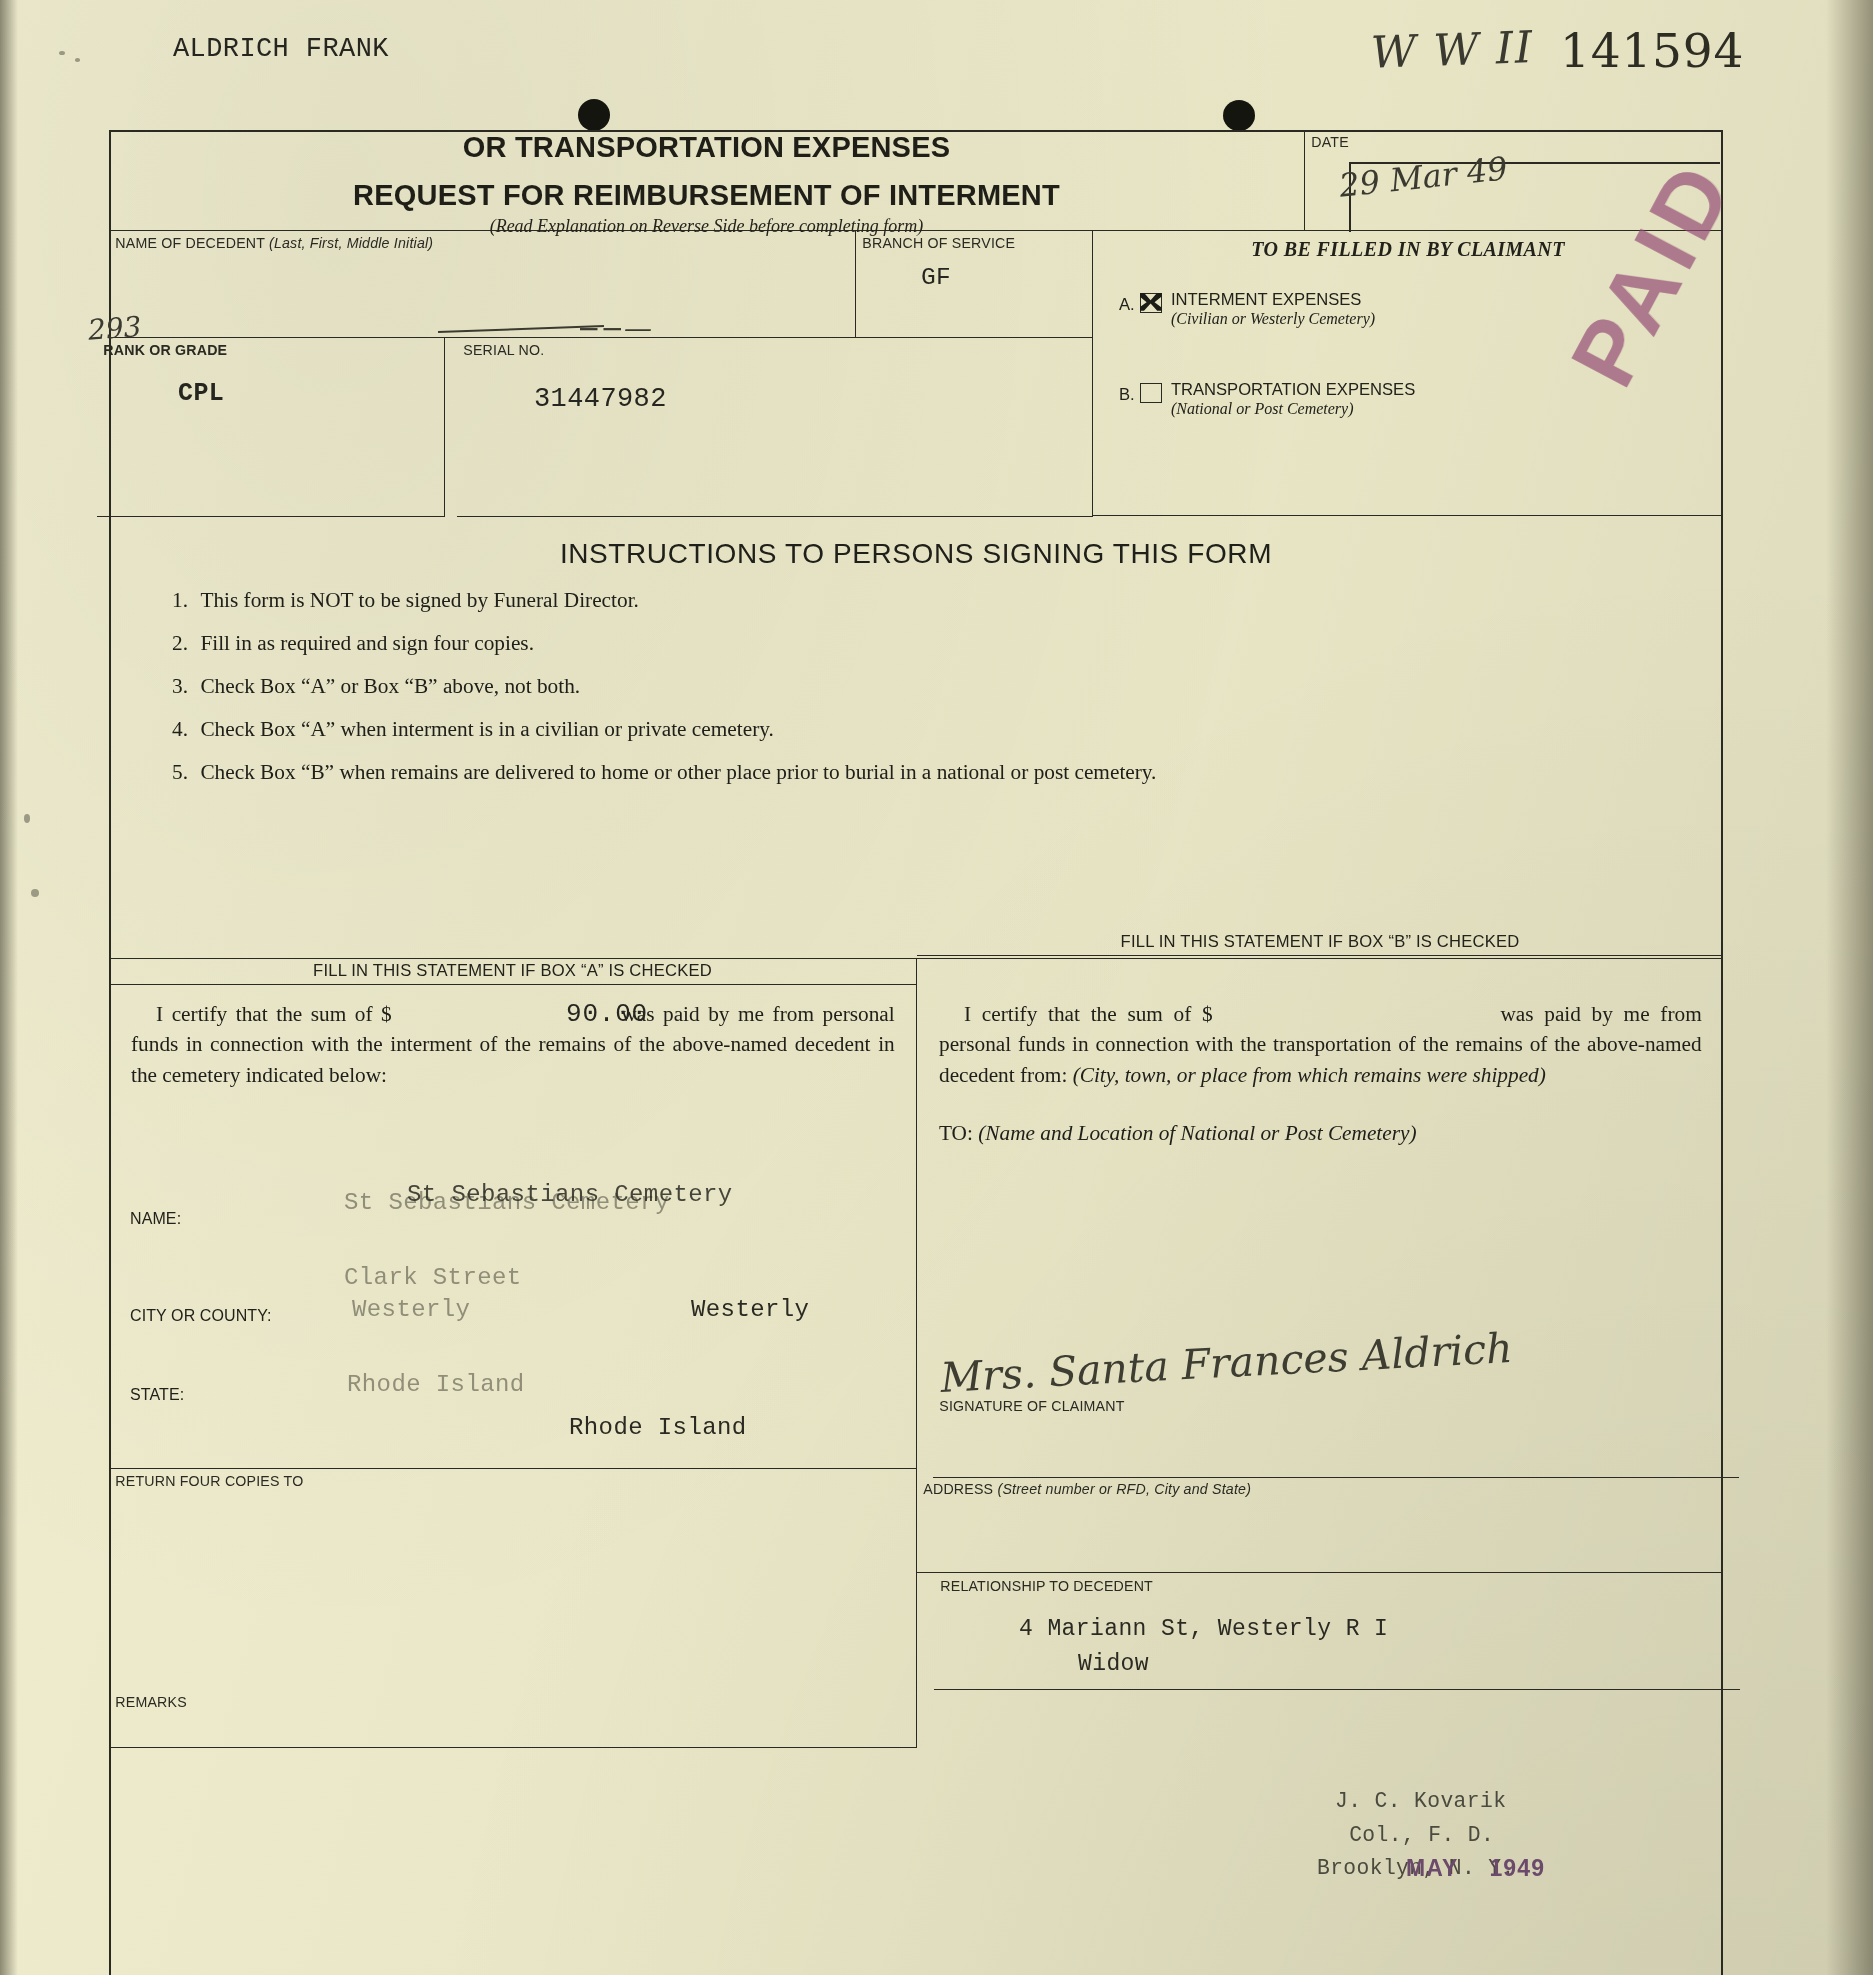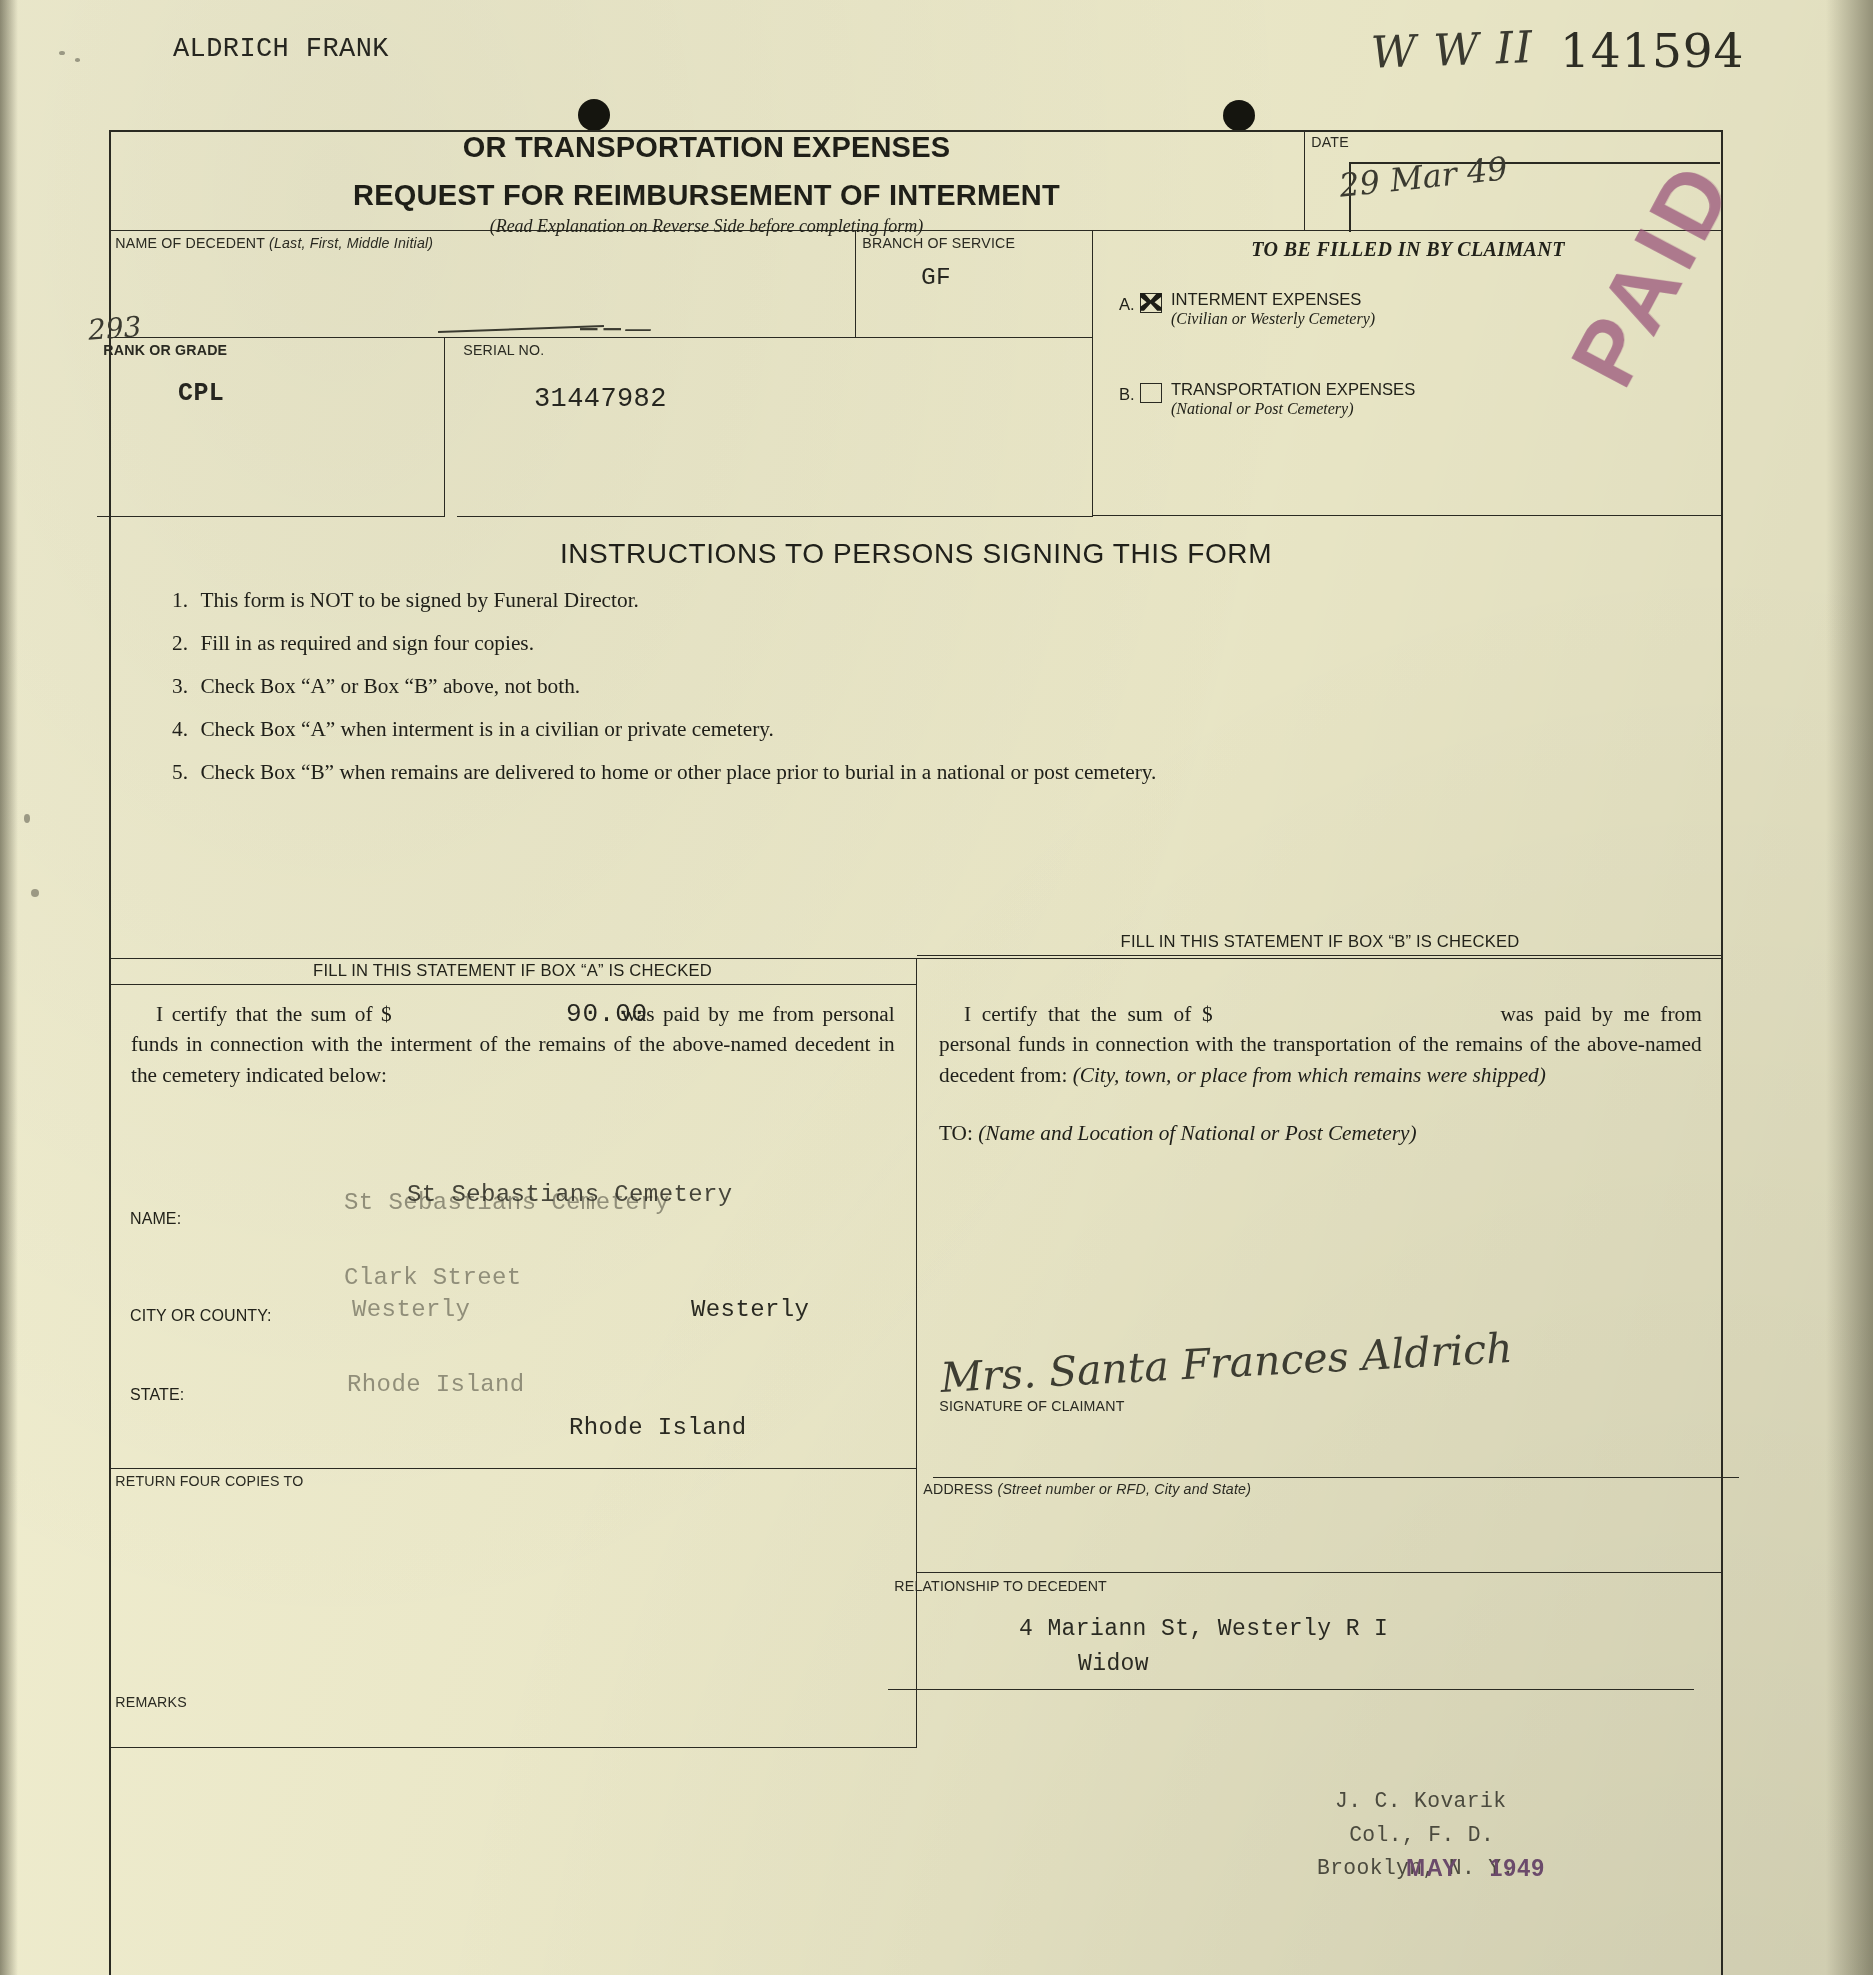--- a/index.html
+++ b/index.html
@@ -343,21 +343,21 @@
   }
   .addr-cell {
     position: absolute;
     left: 917px; top: 1477px;
     width: 806px; height: 96px;
     box-sizing: border-box;
     border-bottom: 1.6px solid #2a2a22;
   }
   .rel-cell {
     position: absolute;
-    left: 888px; top: 1574px;
+    left: 934px; top: 1574px;
     width: 806px; height: 116px;
     box-sizing: border-box;
     border-bottom: 1.6px solid #2a2a22;
   }
 
   
   .remarks-cell {
     position: absolute;
     left: 109px; top: 1690px;
     width: 1614px; height: 668px;

